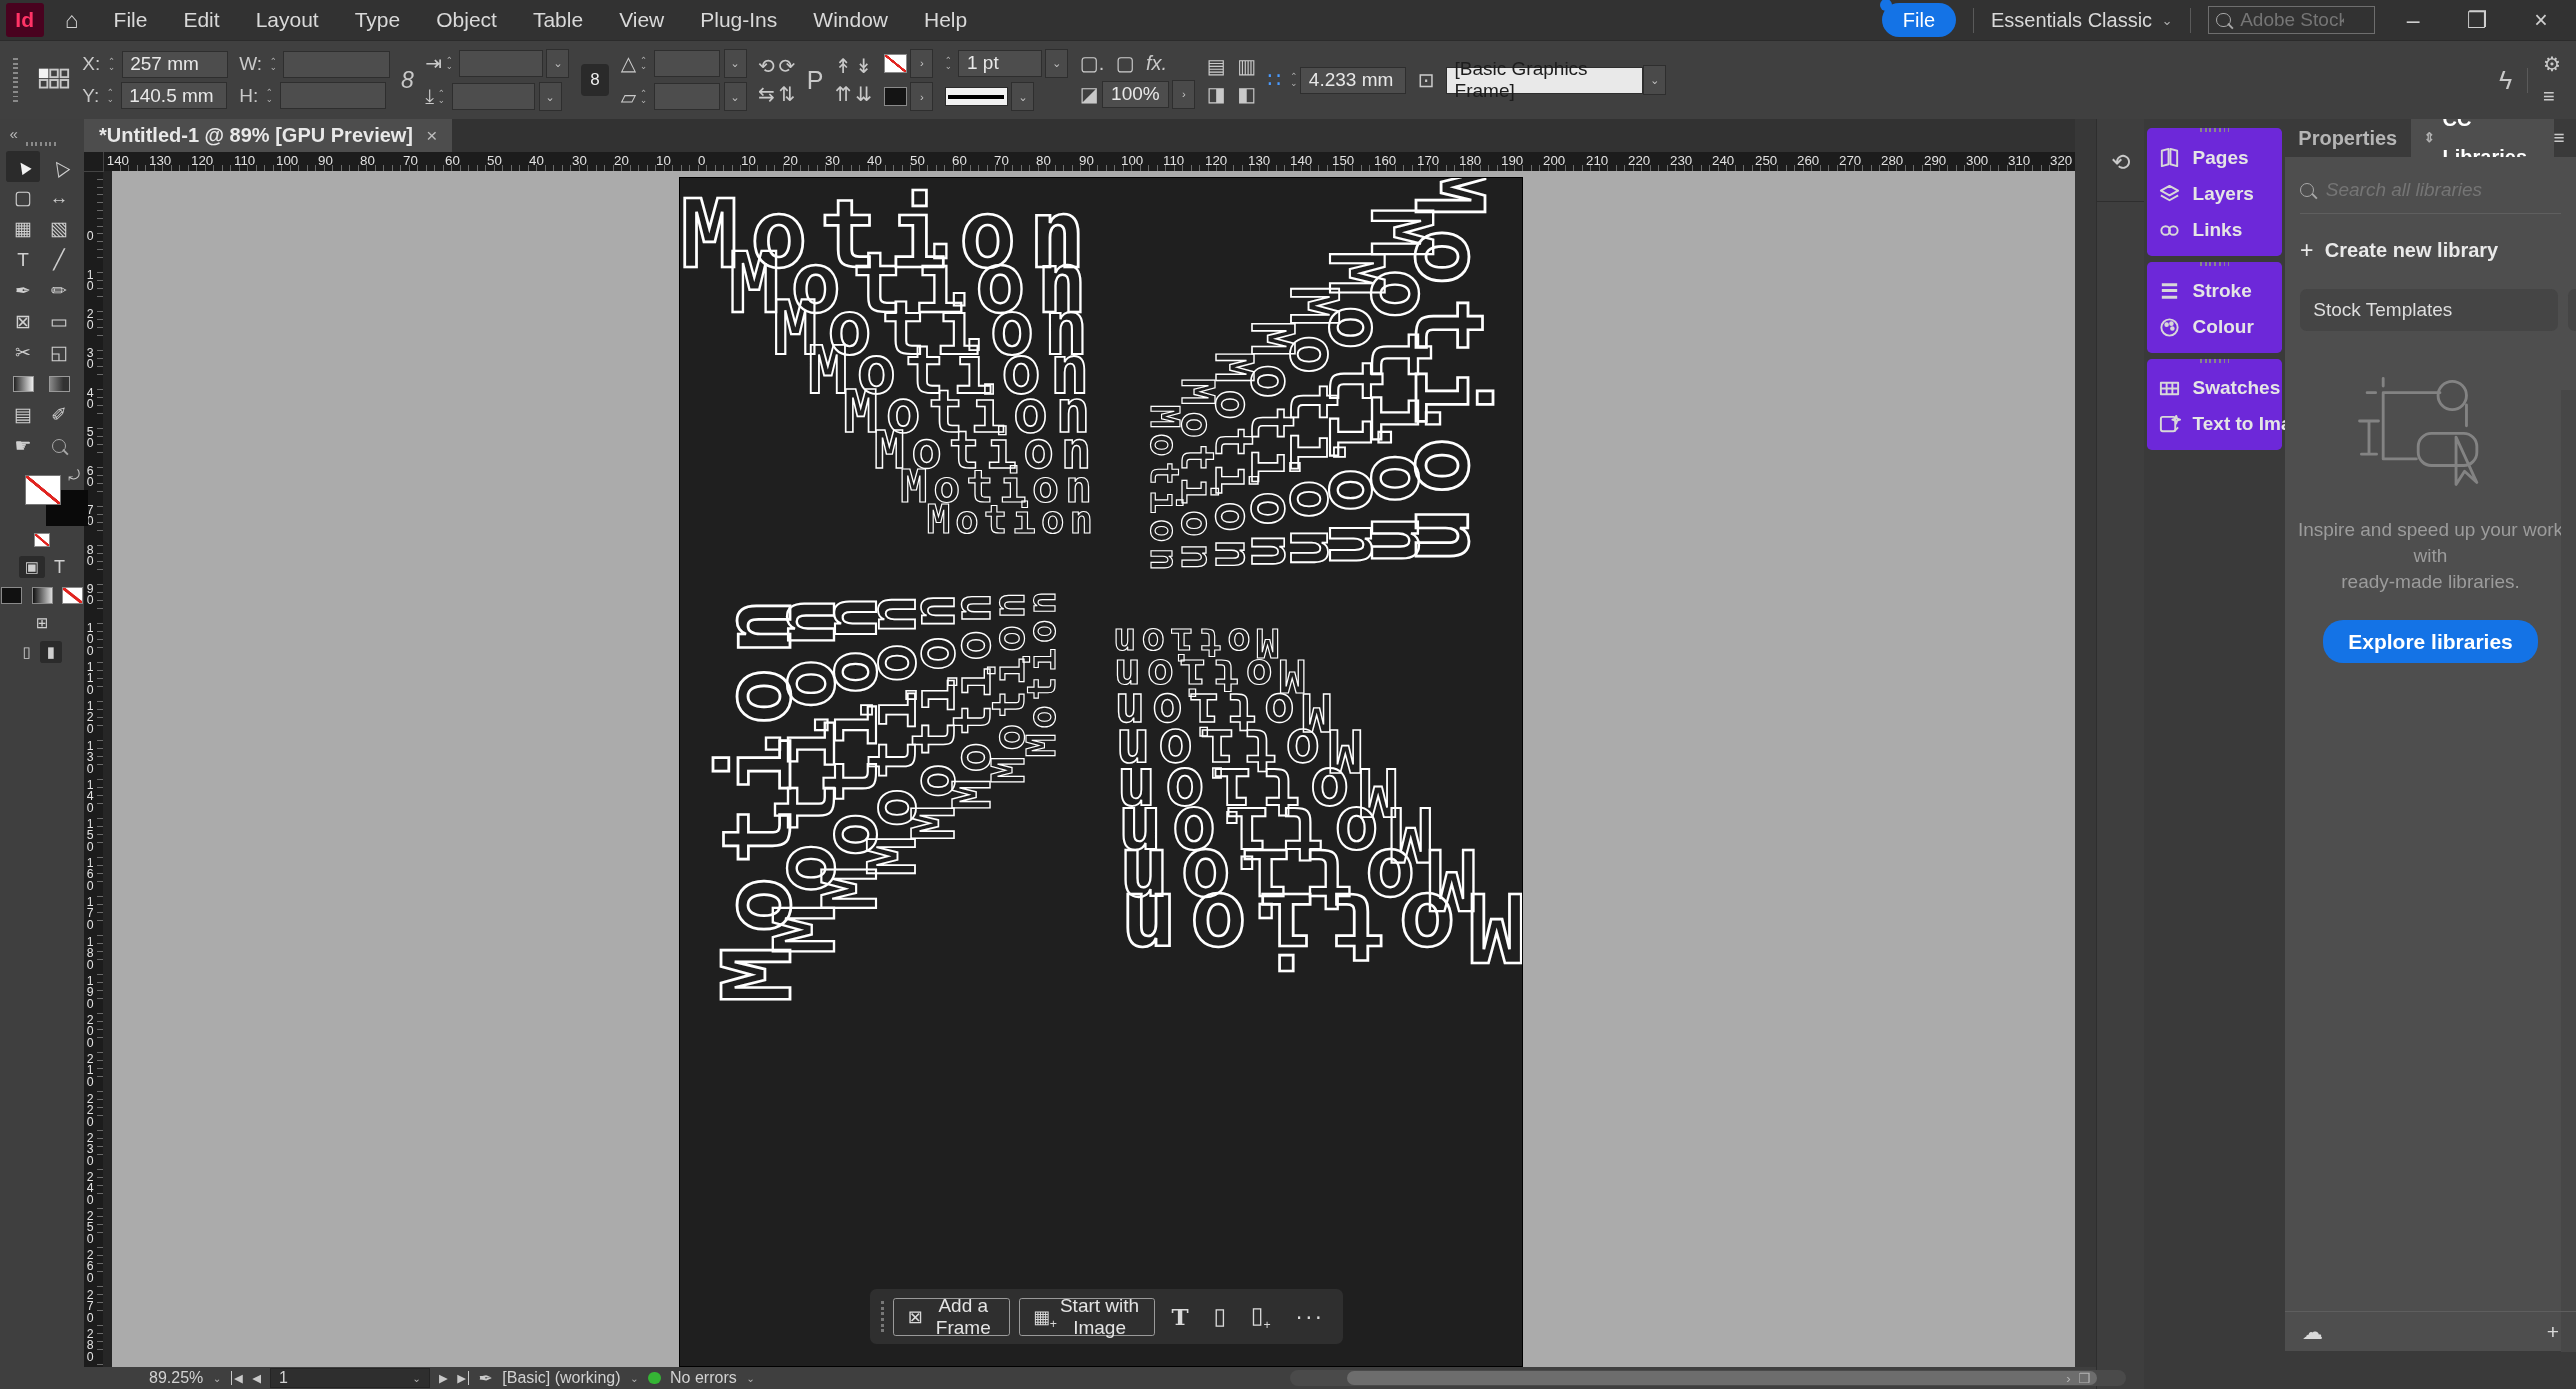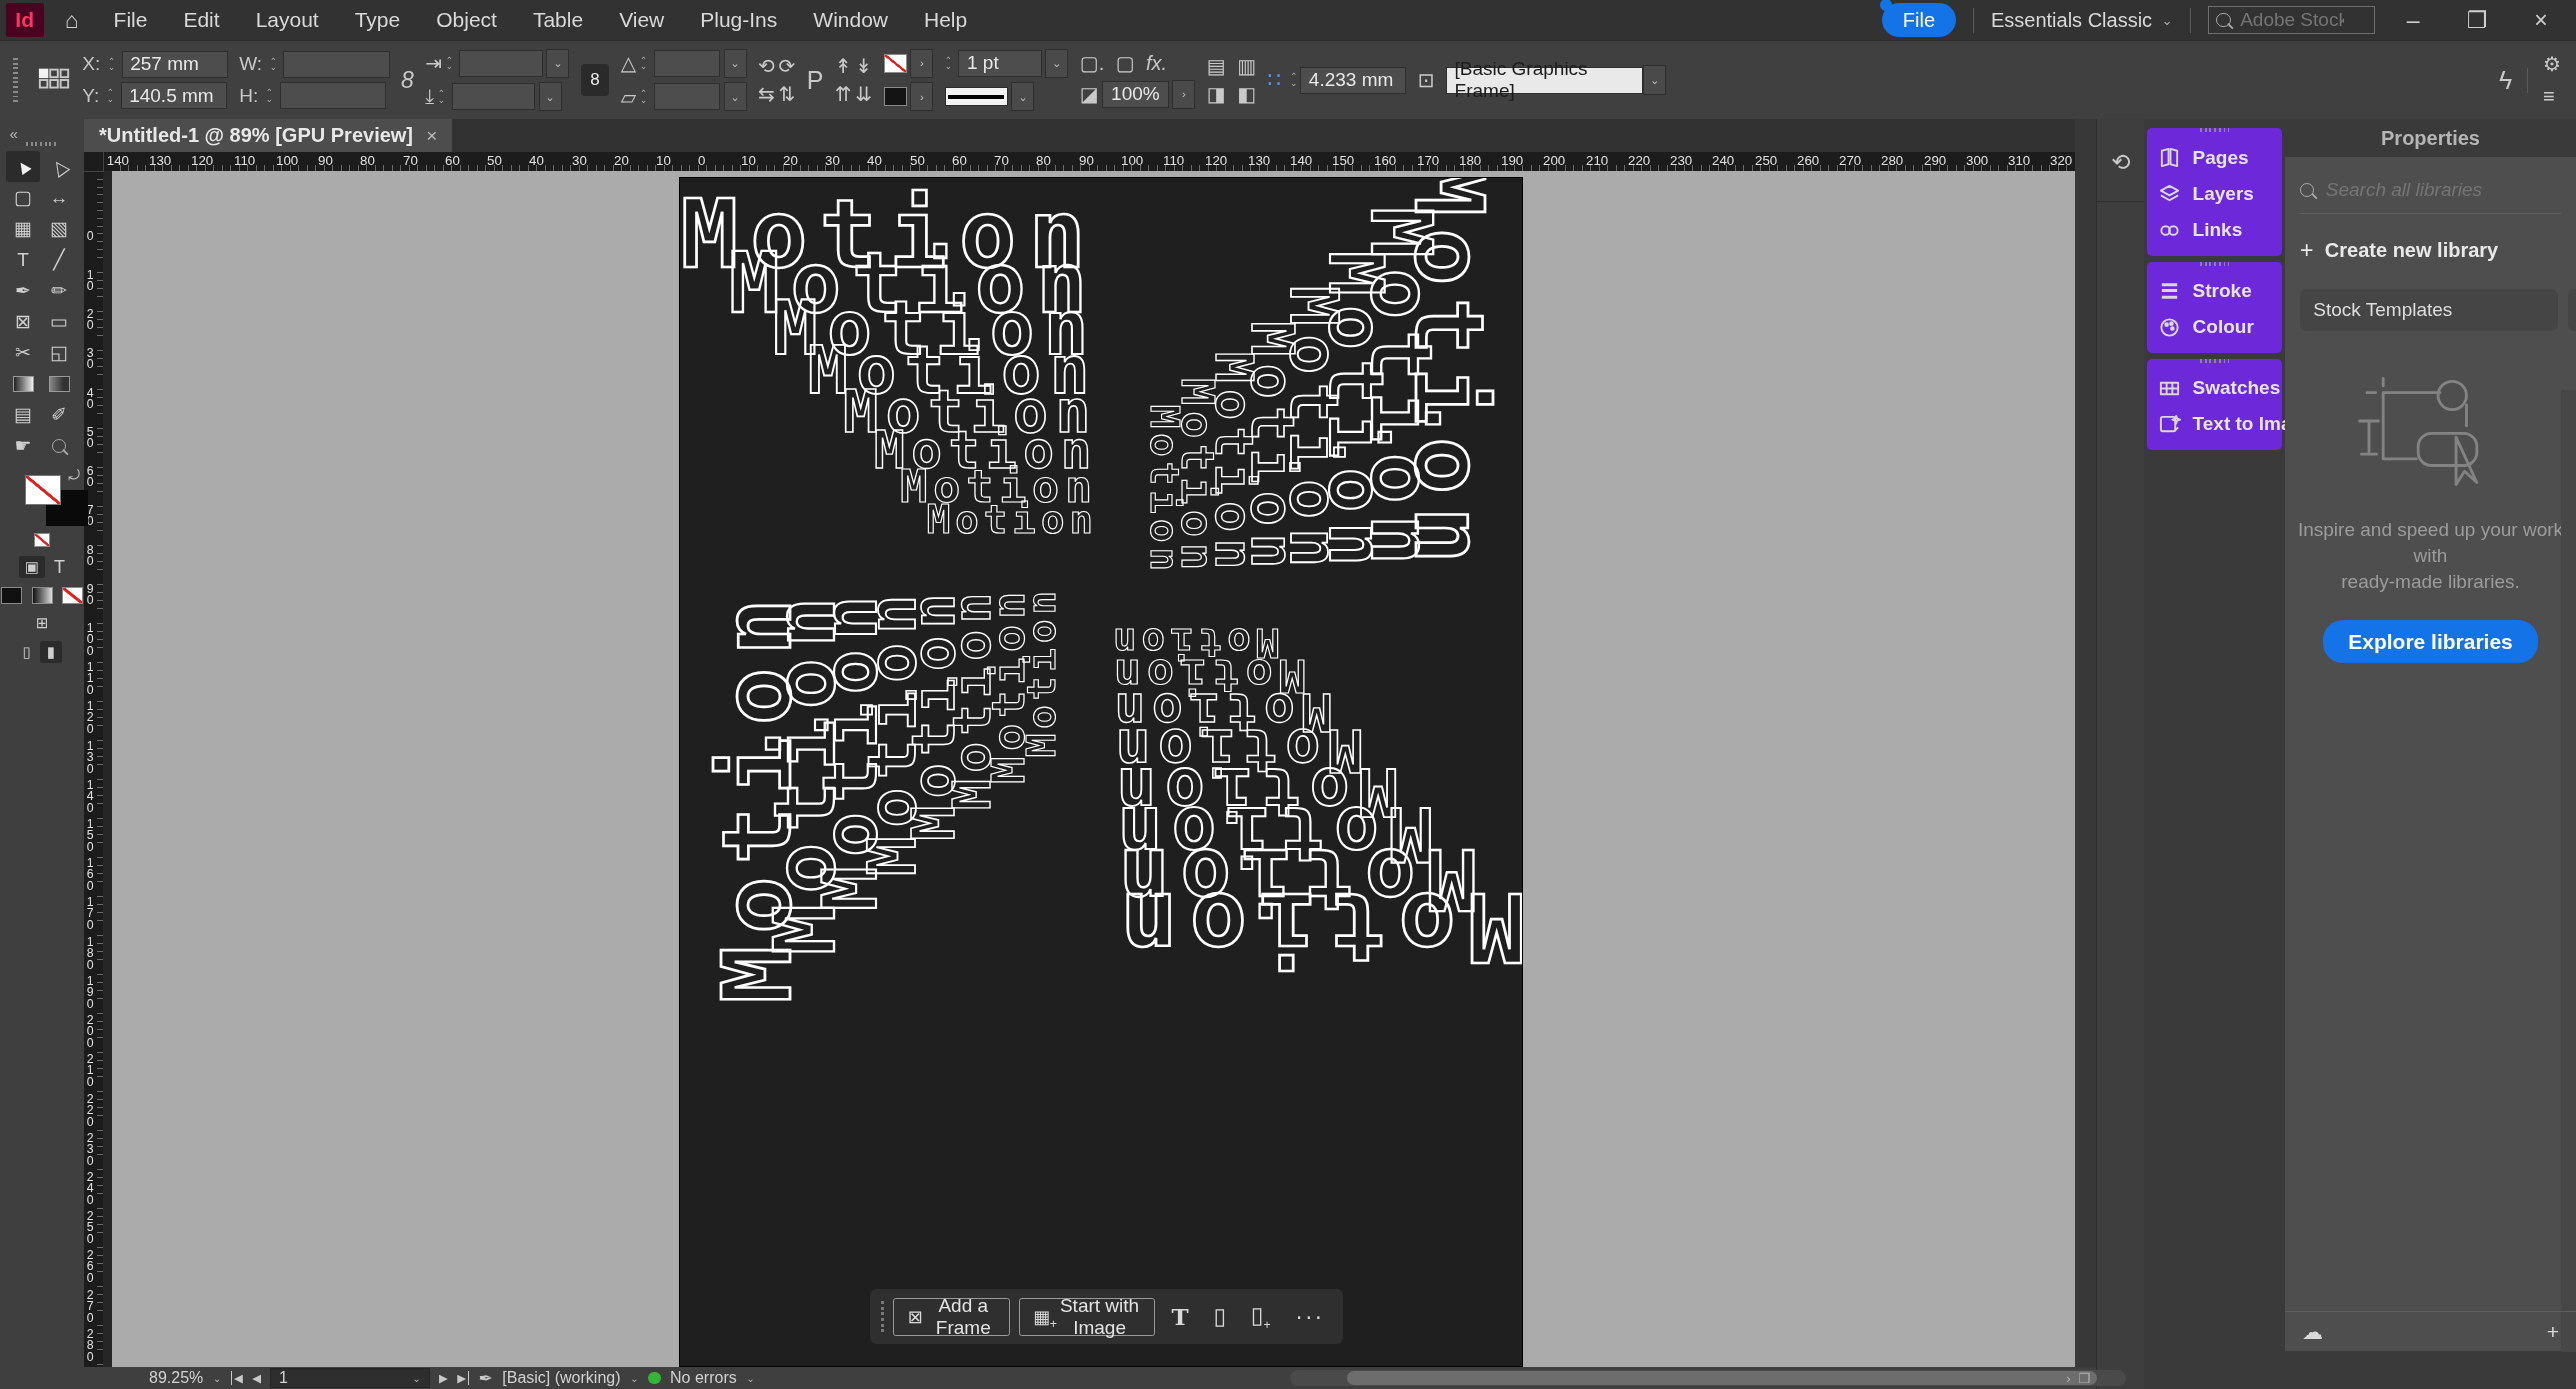--- a/index.html
+++ b/index.html
@@ -128,21 +128,21 @@
   #hist-strip .sep{margin-top:25px;border-top:0.9px solid #2e2e2e;}
   #dock{position:absolute;left:69px;top:0;width:141px;height:1270px;background:#3a3a3a;padding-top:3.8px;box-sizing:border-box;}
   .dock-group{background:#6d28d9;border-radius:4.7px;margin:0 2.8px 5.7px 2.8px;padding-bottom:7.6px;}
   .dock-grip{width:28.5px;height:3.8px;margin:5.7px auto 7.6px auto;background:repeating-linear-gradient(90deg,#888 0 1.9px,transparent 1.9px 4.7px);}
   .dock-item{display:flex;align-items:center;gap:11.4px;padding:6.6px 0 6.6px 11.4px;}
   .dock-item svg{flex:0 0 auto;}
   .dock-label{font-size:19px;font-weight:bold;color:#e5e5e5;white-space:nowrap;}
 
   
   #panel{position:absolute;left:210px;top:0;width:291px;height:1270px;background:#3a3a3a;}
-  #panel-tabs{display:flex;align-items:center;height:38px;background:#3a3a3a;flex-direction:column;}
+  #panel-tabs{display:flex;align-items:center;height:38px;background:#3a3a3a;}
   .ptab{font-size:20px;font-weight:bold;color:#b5b5b5;padding:0 13.3px;line-height:38px;}
   .ptab.active{background:#4e4e4e;color:#fff;display:flex;align-items:center;gap:7.6px;height:38px;}
   #panel-menu{margin-left:auto;padding-right:11.4px;color:#c9c9c9;font-size:19px;}
   #panel-body{position:absolute;left:0;top:38px;width:291px;height:1194px;background:#4e4e4e;}
   #lib-search{display:flex;align-items:center;gap:9.5px;margin:21px 15px 0 15px;padding-bottom:11.4px;border-bottom:0.9px solid #5f5f5f;}
   #lib-search input{background:transparent;border:none;outline:none;font-style:italic;color:#9e9e9e;font-size:19px;width:218px;font-family:inherit;}
   #create-new{display:flex;align-items:center;gap:11.4px;margin:23px 15px 0 15px;font-size:20px;font-weight:bold;color:#e9e9e9;}
   #create-new .plus{font-size:23px;font-weight:normal;}
   #tile-row{display:flex;gap:9.5px;margin:25px 0 0 15px;overflow:hidden;}
   .tile{flex:0 0 245px;height:42px;background:#454545;border-radius:6.6px;display:flex;align-items:center;padding-left:13.3px;

